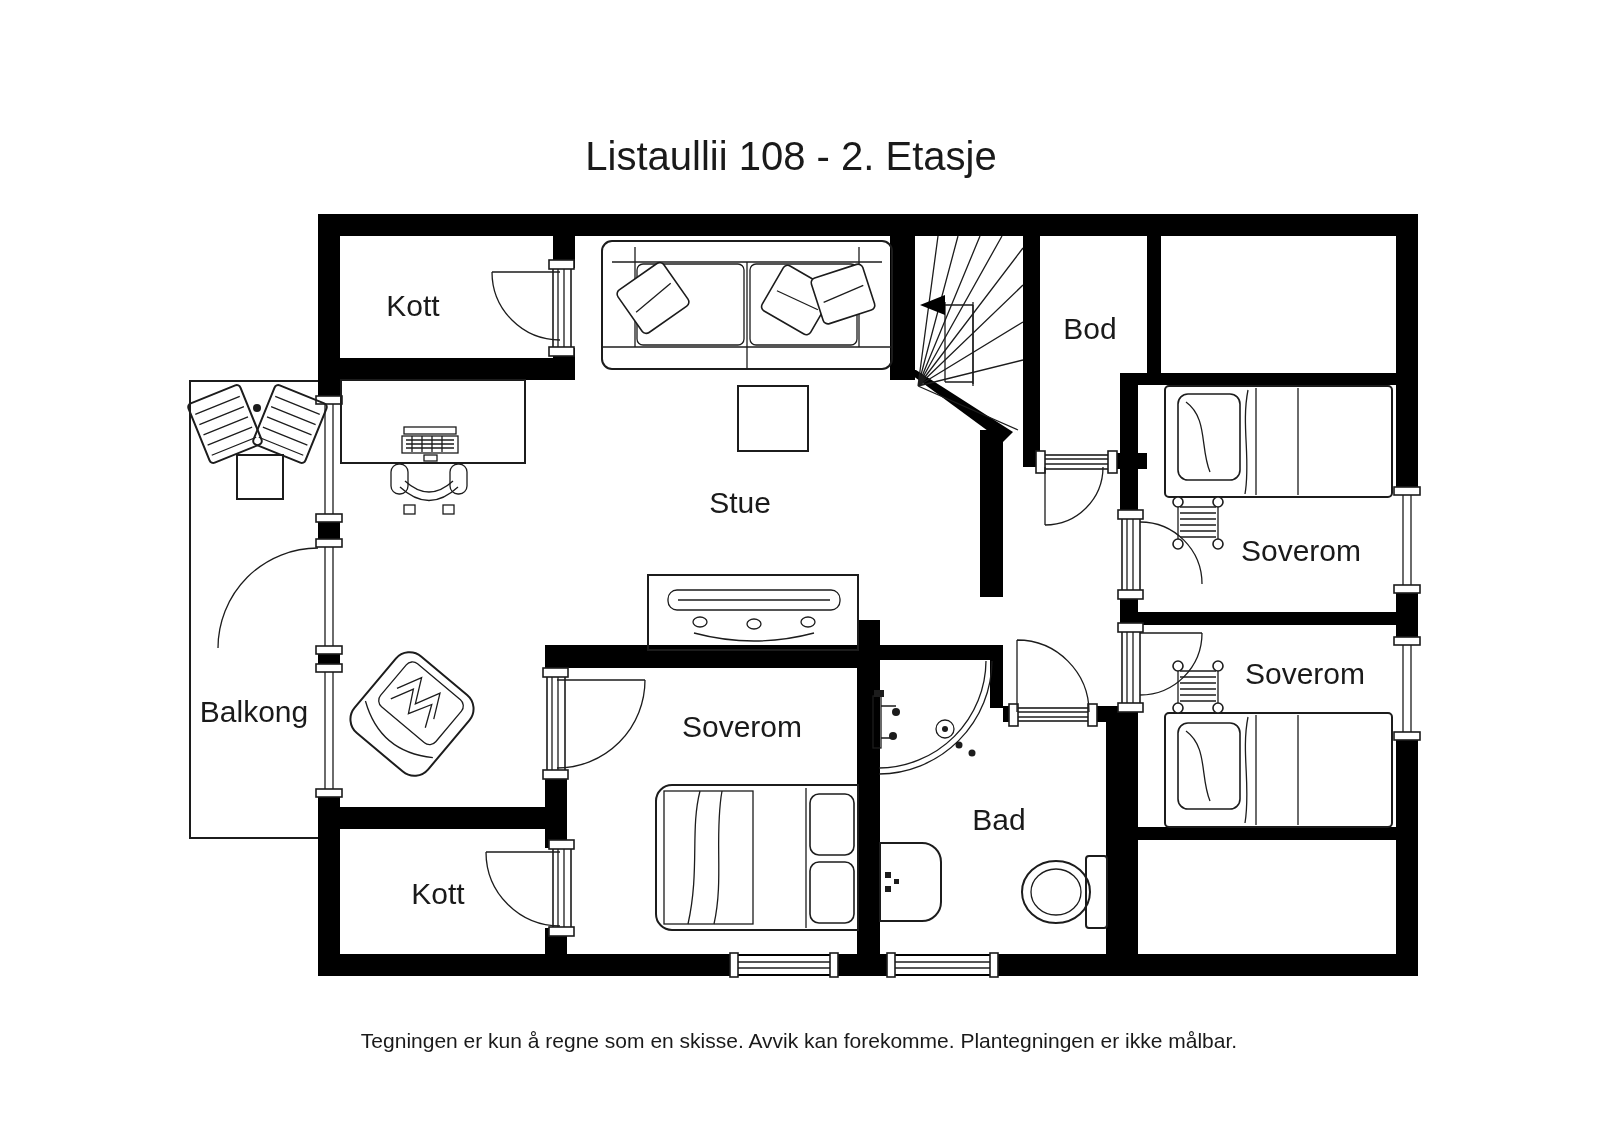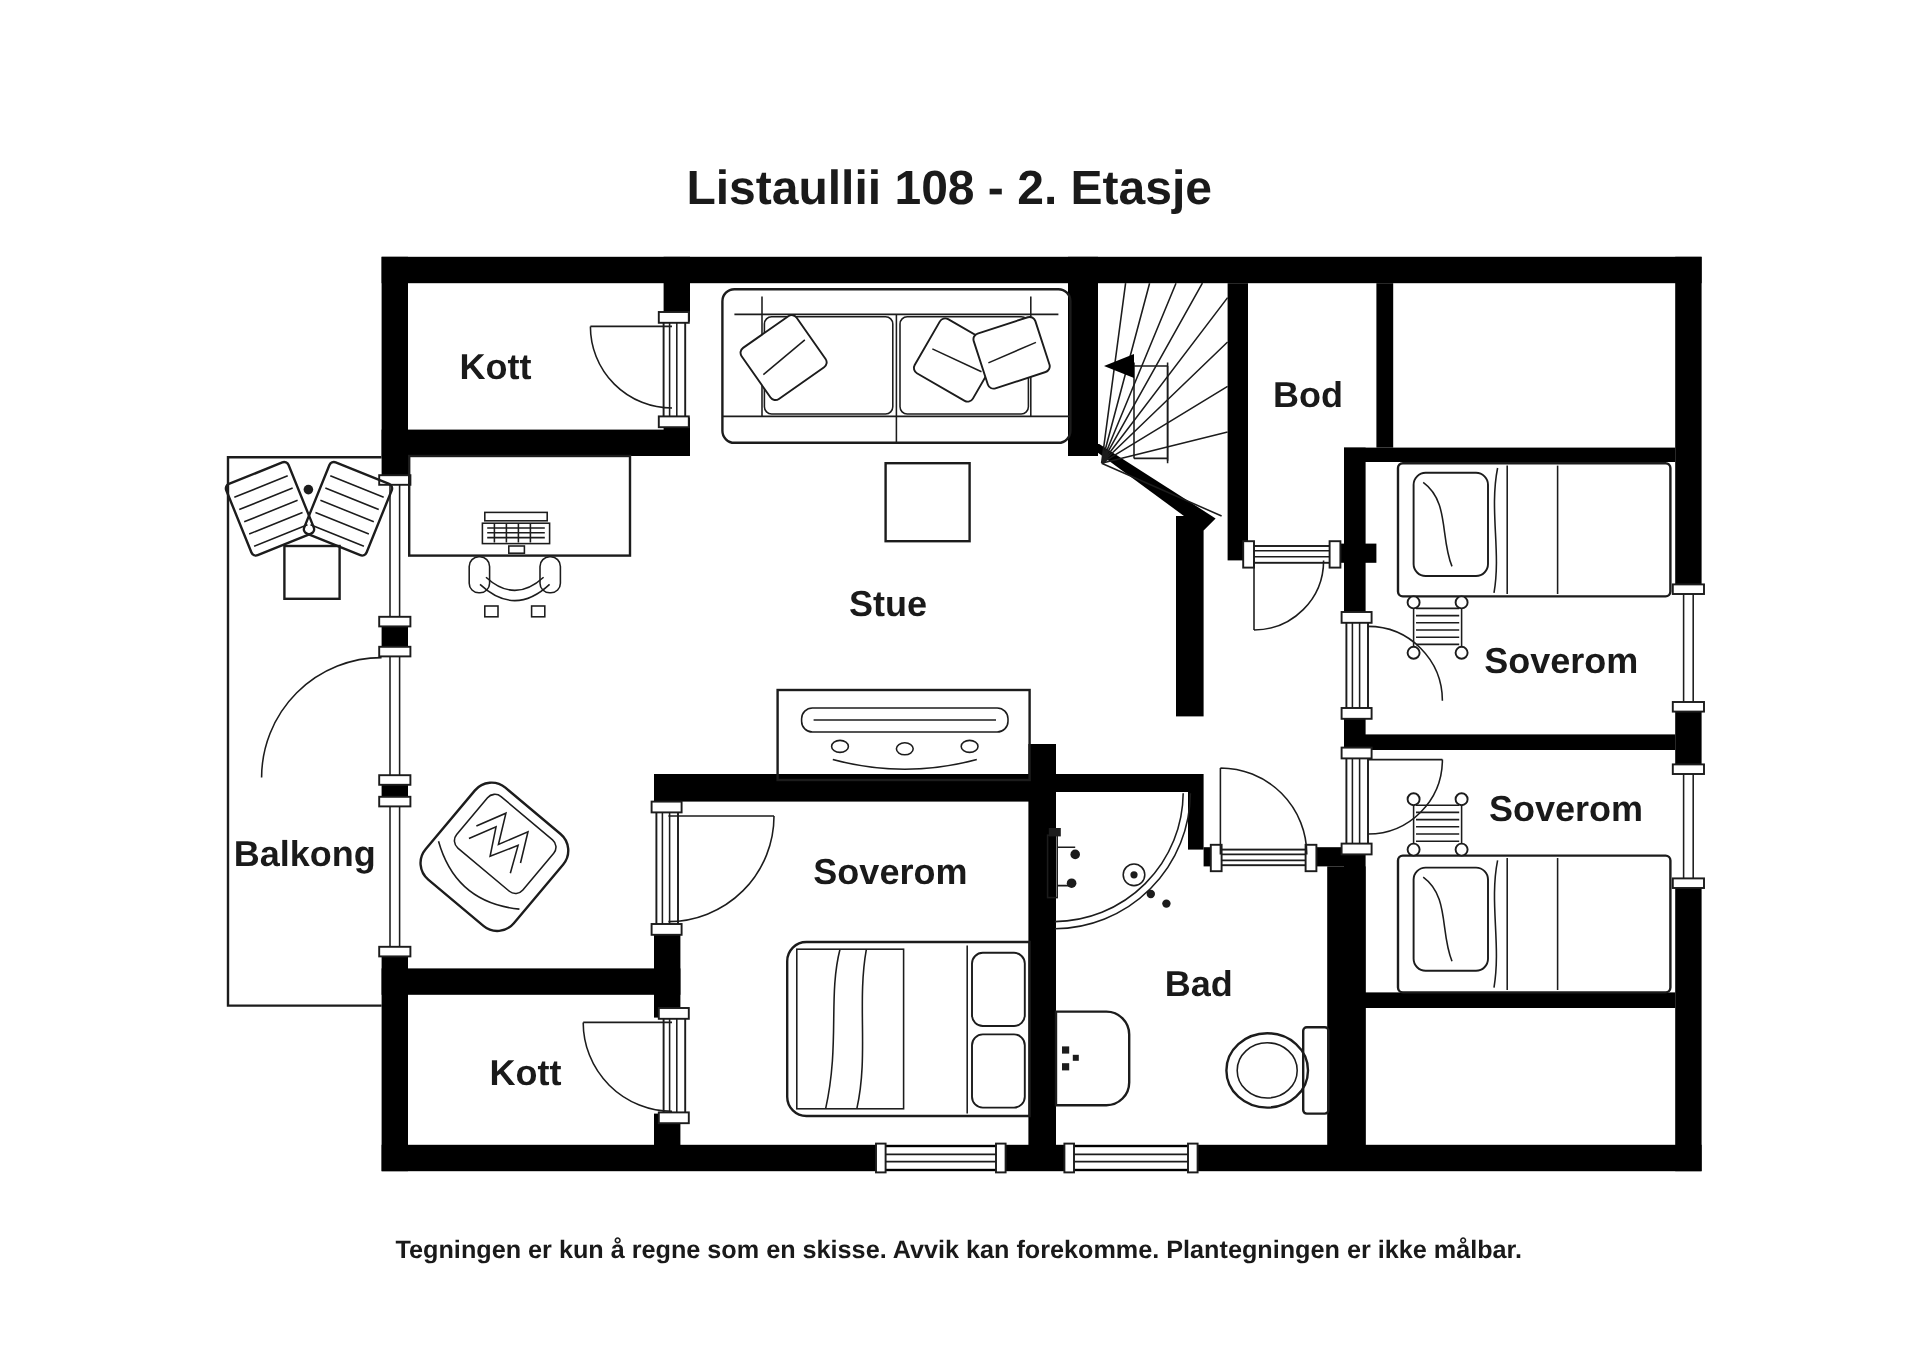--- a/index.html
+++ b/index.html
@@ -1,17 +1,17 @@
 <!DOCTYPE html>
 <html><head>
 <meta charset="utf-8">
 <style>
   html,body{margin:0;padding:0;background:#fff;}
   .canvas{position:relative;width:1600px;height:1132px;background:#ffffff;overflow:hidden;
-          font-family:"Liberation Sans", sans-serif;font-weight:bold;}
+          font-family:"Liberation Sans", sans-serif;}
   svg{position:absolute;left:0;top:0;}
   .wall{fill:#000000;stroke:none;}
   .thin{fill:none;stroke:#1c1c1c;stroke-width:2;}
   .hair{fill:none;stroke:#1c1c1c;stroke-width:1.3;}
   .whitefill{fill:#ffffff;stroke:#1c1c1c;stroke-width:1.6;}
   .glass{fill:#ffffff;stroke:none;}
   .roomlabel{font-family:"Liberation Sans",sans-serif;font-size:30px;fill:#1a1a1a;text-anchor:middle;}
   .title{font-family:"Liberation Sans",sans-serif;font-size:40px;fill:#1a1a1a;text-anchor:middle;}
   .foot{font-family:"Liberation Sans",sans-serif;font-size:21px;fill:#1a1a1a;text-anchor:middle;}
 </style>

